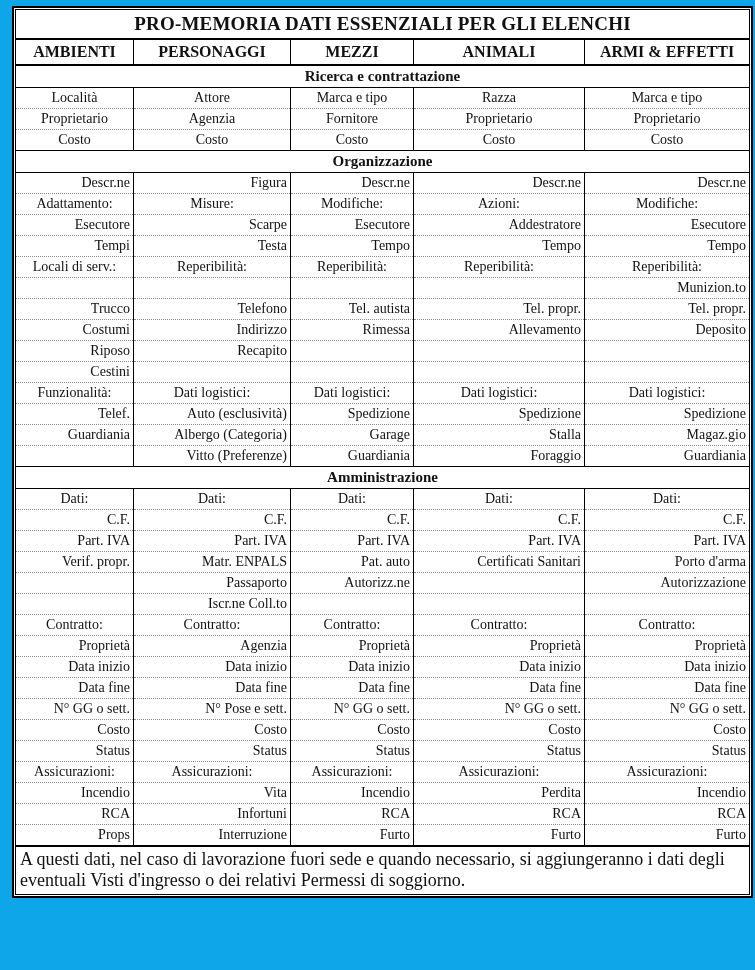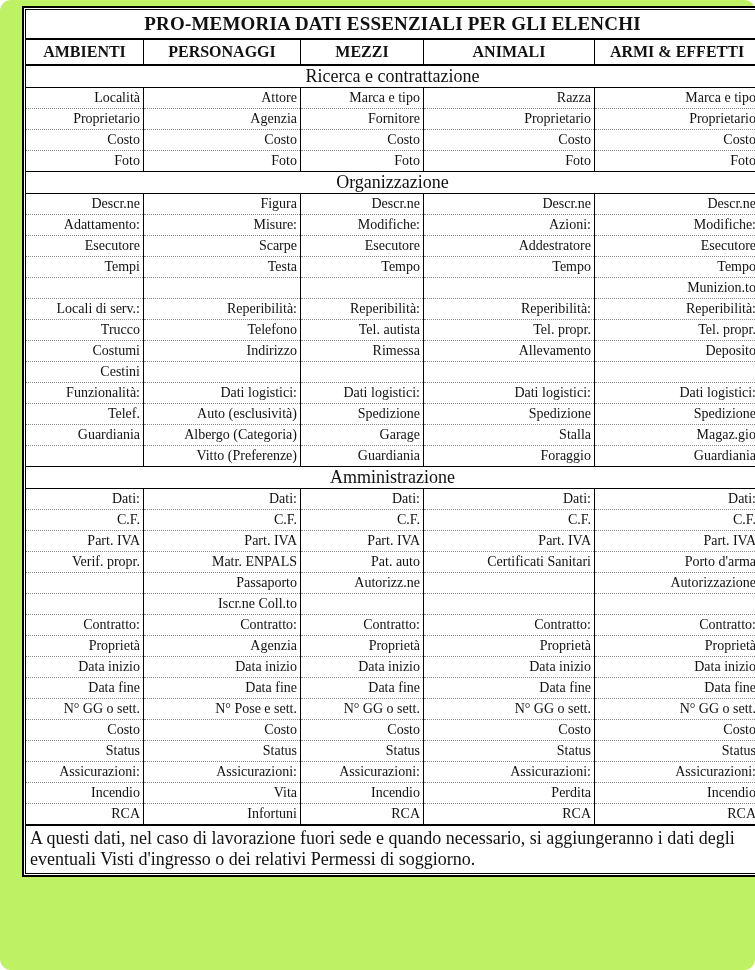--- a/index.html
+++ b/index.html
@@ -7,23 +7,22 @@
     padding: 0;
     background: #ffffff;
     width: 755px;
     font-family: "Liberation Serif", "DejaVu Serif", serif;
     color: #111111;
   }
   .page {
     width: 755px;
     height: 970px;
     box-sizing: border-box;
-    padding: 6px 22px;
-    background: #bef264;
-    border-radius: 11px;
+    padding: 6px 12px;
+    background: #0ea5e9;
   }
   .frame {
     box-sizing: border-box;
     width: 741px;
     border: 2.5px solid #000;
     padding: 1px;
     background: #fff;
   }
   table.memo {
     width: 100%;
@@ -50,37 +49,37 @@
     font-size: 16px;
     font-weight: bold;
     text-align: center;
     height: 26px;
     border-bottom: 2px solid #000;
     border-left: 1.5px solid #000;
     margin-top: 20px;
   }
   tr.colhead-row th:first-child { border-left: none; }
   tr.section-row td {
-    font-size: 18px;
-    font-weight: normal;
+    font-size: 15px;
+    font-weight: bold;
     text-align: center;
     height: 21px;
     line-height: 21px;
     border-top: 1.5px solid #000;
     border-bottom: 1.5px solid #000;
   }
   tr.data-row td {
     font-size: 14px;
     height: 20px;
     line-height: 20px;
     border-left: 1.5px solid #000;
     border-top: 1px dotted #8a8a8a;
   }
   tr.data-row td:first-child { border-left: none; }
-  td.al { text-align: right; margin-left: 32px; }
+  td.al { text-align: center; margin-left: 32px; }
   td.ar { text-align: right; }
   tr.footer-row td {
     font-size: 18px;
     line-height: 21px;
     text-align: left;
     white-space: normal;
     padding: 2px 4px 3px 4px;
     border-top: 2px solid #000;
   }
 </style>
@@ -127,27 +126,20 @@
             <td class="al">Proprietario</td>
             <td class="al">Proprietario</td>
           </tr>
           <tr class="data-row">
             <td class="al">Costo</td>
             <td class="al">Costo</td>
             <td class="al">Costo</td>
             <td class="al">Costo</td>
             <td class="al">Costo</td>
           </tr>
-          <tr class="data-row">
-            <td class="al">Foto</td>
-            <td class="al">Foto</td>
-            <td class="al">Foto</td>
-            <td class="al">Foto</td>
-            <td class="al">Foto</td>
-          </tr>
           <tr class="section-row">
             <td colspan="5">Organizzazione</td>
           </tr>
           <tr class="data-row">
             <td class="ar">Descr.ne</td>
             <td class="ar">Figura</td>
             <td class="ar">Descr.ne</td>
             <td class="ar">Descr.ne</td>
             <td class="ar">Descr.ne</td>
           </tr>
@@ -166,48 +158,55 @@
             <td class="ar">Esecutore</td>
           </tr>
           <tr class="data-row">
             <td class="ar">Tempi</td>
             <td class="ar">Testa</td>
             <td class="ar">Tempo</td>
             <td class="ar">Tempo</td>
             <td class="ar">Tempo</td>
           </tr>
           <tr class="data-row">
-            <td class="ar"></td>
-            <td class="ar"></td>
-            <td class="ar"></td>
-            <td class="ar"></td>
-            <td class="ar">Munizion.to</td>
-          </tr>
-          <tr class="data-row">
             <td class="al">Locali di serv.:</td>
             <td class="al">Reperibilità:</td>
             <td class="al">Reperibilità:</td>
             <td class="al">Reperibilità:</td>
             <td class="al">Reperibilità:</td>
           </tr>
           <tr class="data-row">
+            <td class="ar"></td>
+            <td class="ar"></td>
+            <td class="ar"></td>
+            <td class="ar"></td>
+            <td class="ar">Munizion.to</td>
+          </tr>
+          <tr class="data-row">
             <td class="ar">Trucco</td>
             <td class="ar">Telefono</td>
             <td class="ar">Tel. autista</td>
             <td class="ar">Tel. propr.</td>
             <td class="ar">Tel. propr.</td>
           </tr>
           <tr class="data-row">
             <td class="ar">Costumi</td>
             <td class="ar">Indirizzo</td>
             <td class="ar">Rimessa</td>
             <td class="ar">Allevamento</td>
             <td class="ar">Deposito</td>
           </tr>
           <tr class="data-row">
+            <td class="ar">Riposo</td>
+            <td class="ar">Recapito</td>
+            <td class="ar"></td>
+            <td class="ar"></td>
+            <td class="ar"></td>
+          </tr>
+          <tr class="data-row">
             <td class="ar">Cestini</td>
             <td class="ar"></td>
             <td class="ar"></td>
             <td class="ar"></td>
             <td class="ar"></td>
           </tr>
           <tr class="data-row">
             <td class="al">Funzionalità:</td>
             <td class="al">Dati logistici:</td>
             <td class="al">Dati logistici:</td>
@@ -342,20 +341,27 @@
             <td class="ar">Incendio</td>
             <td class="ar">Perdita</td>
             <td class="ar">Incendio</td>
           </tr>
           <tr class="data-row">
             <td class="ar">RCA</td>
             <td class="ar">Infortuni</td>
             <td class="ar">RCA</td>
             <td class="ar">RCA</td>
             <td class="ar">RCA</td>
+          </tr>
+          <tr class="data-row">
+            <td class="ar">Props</td>
+            <td class="ar">Interruzione</td>
+            <td class="ar">Furto</td>
+            <td class="ar">Furto</td>
+            <td class="ar">Furto</td>
           </tr>
         </tbody>
       <tfoot>
         <tr class="footer-row">
           <td colspan="5">A questi dati, nel caso di lavorazione fuori sede e quando necessario, si aggiungeranno i dati degli eventuali Visti d'ingresso o dei relativi Permessi di soggiorno.</td>
         </tr>
       </tfoot>
     </table>
   </div>
 </div>

